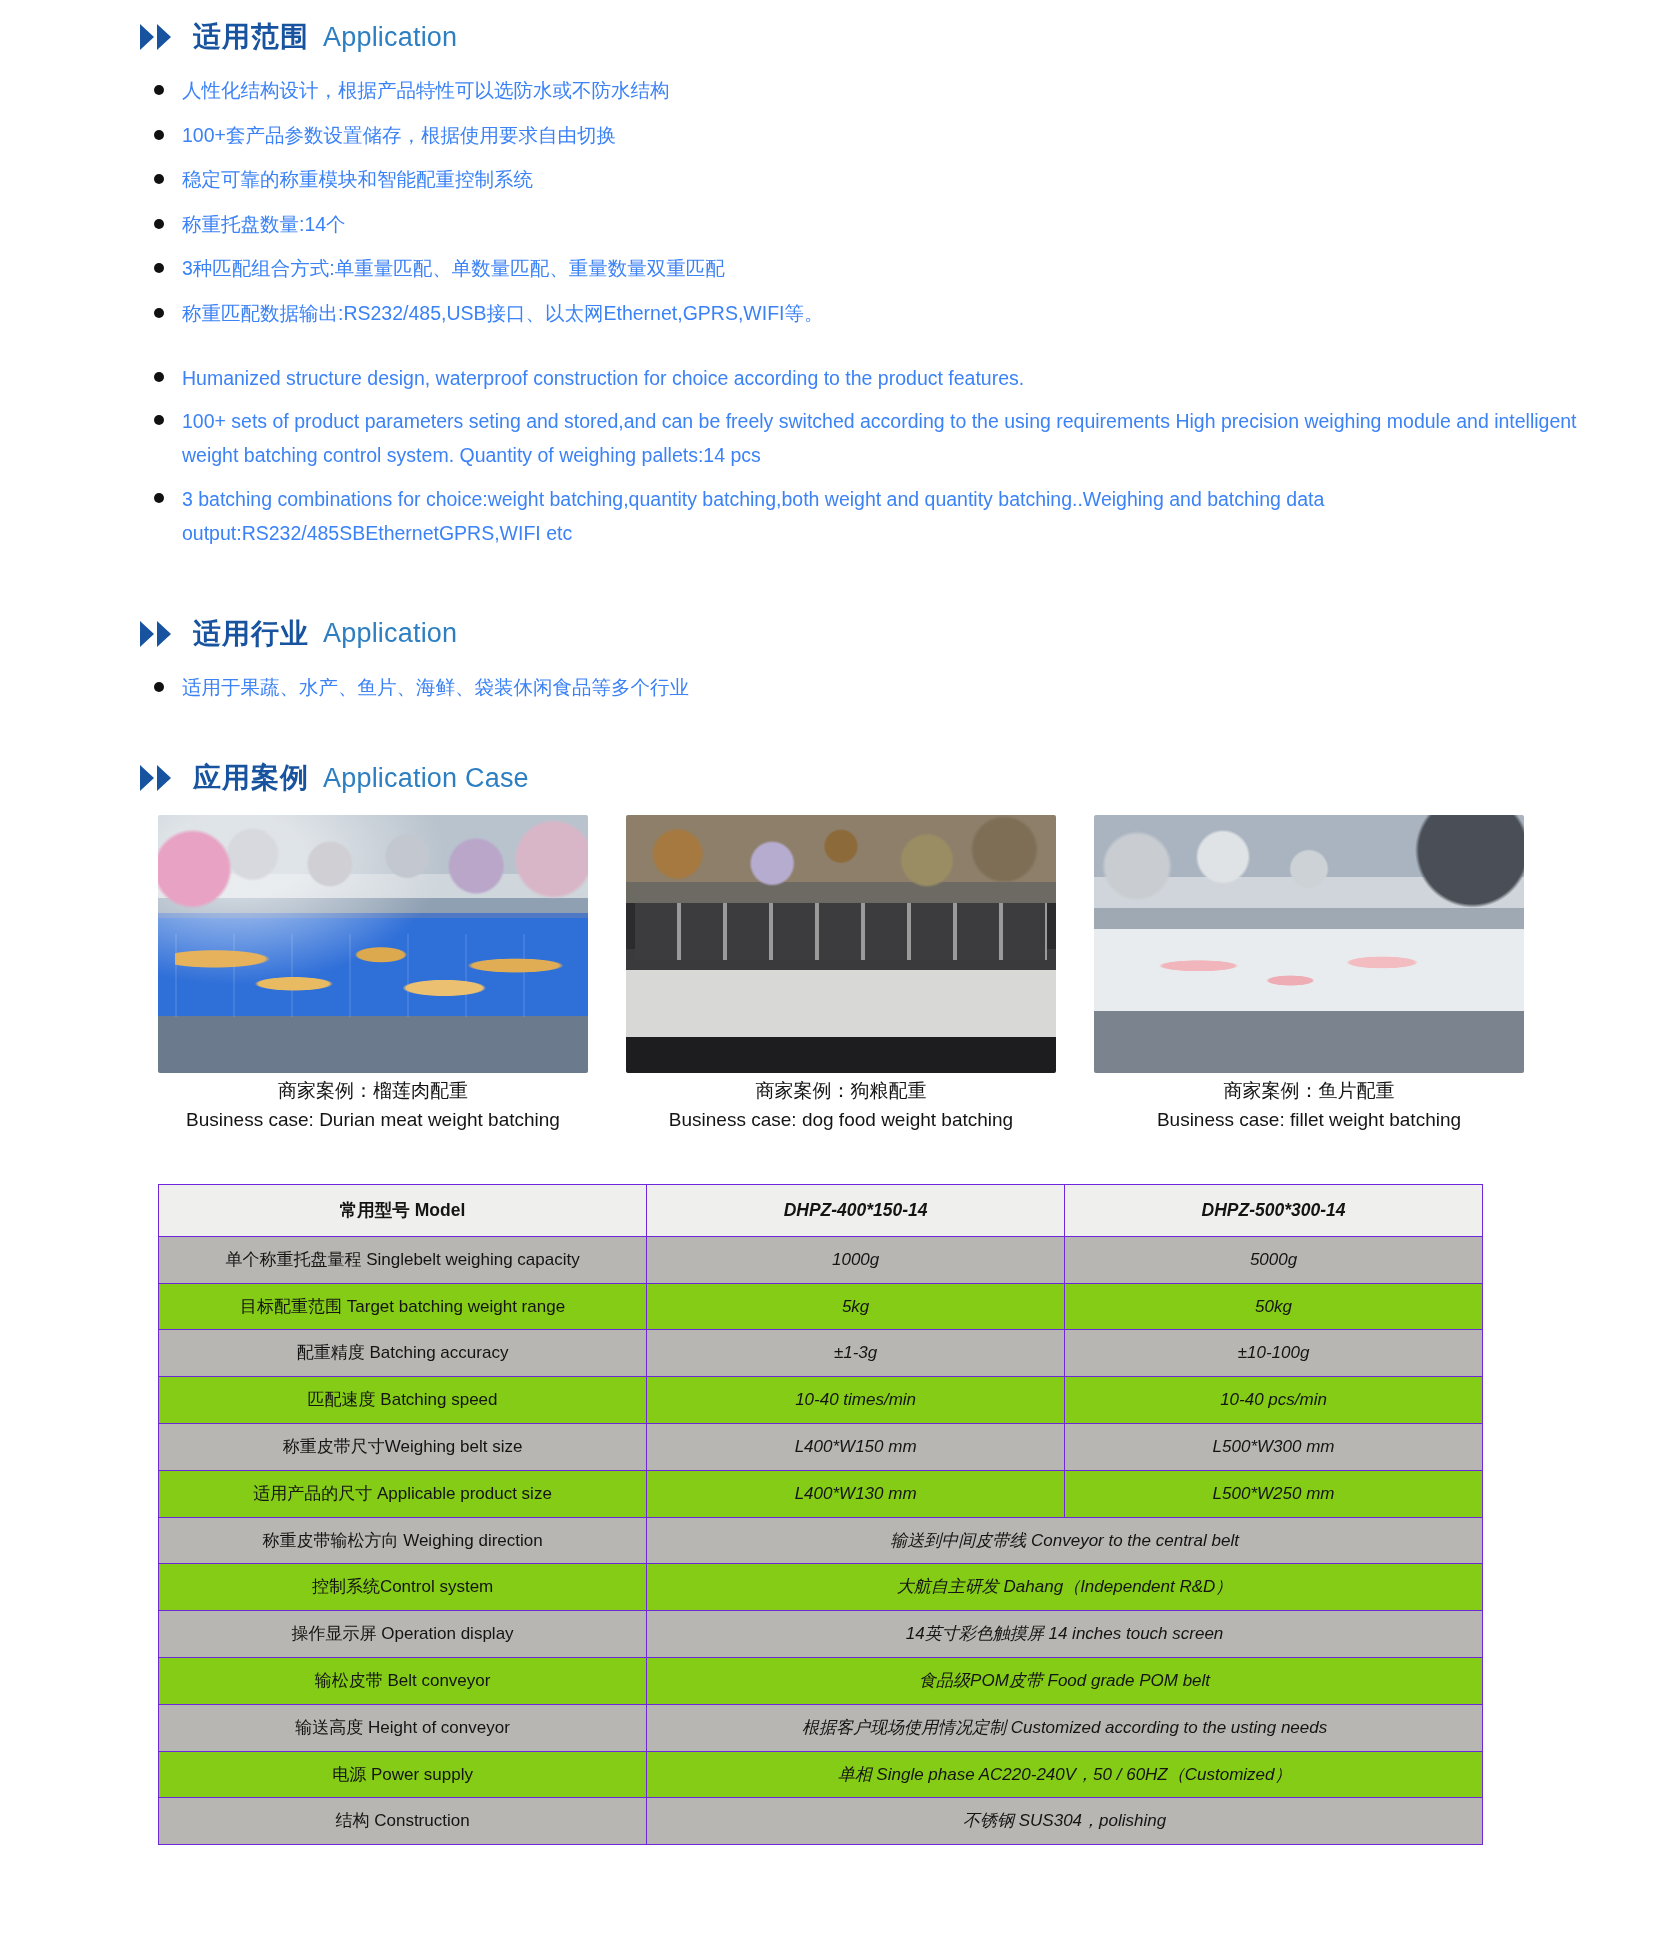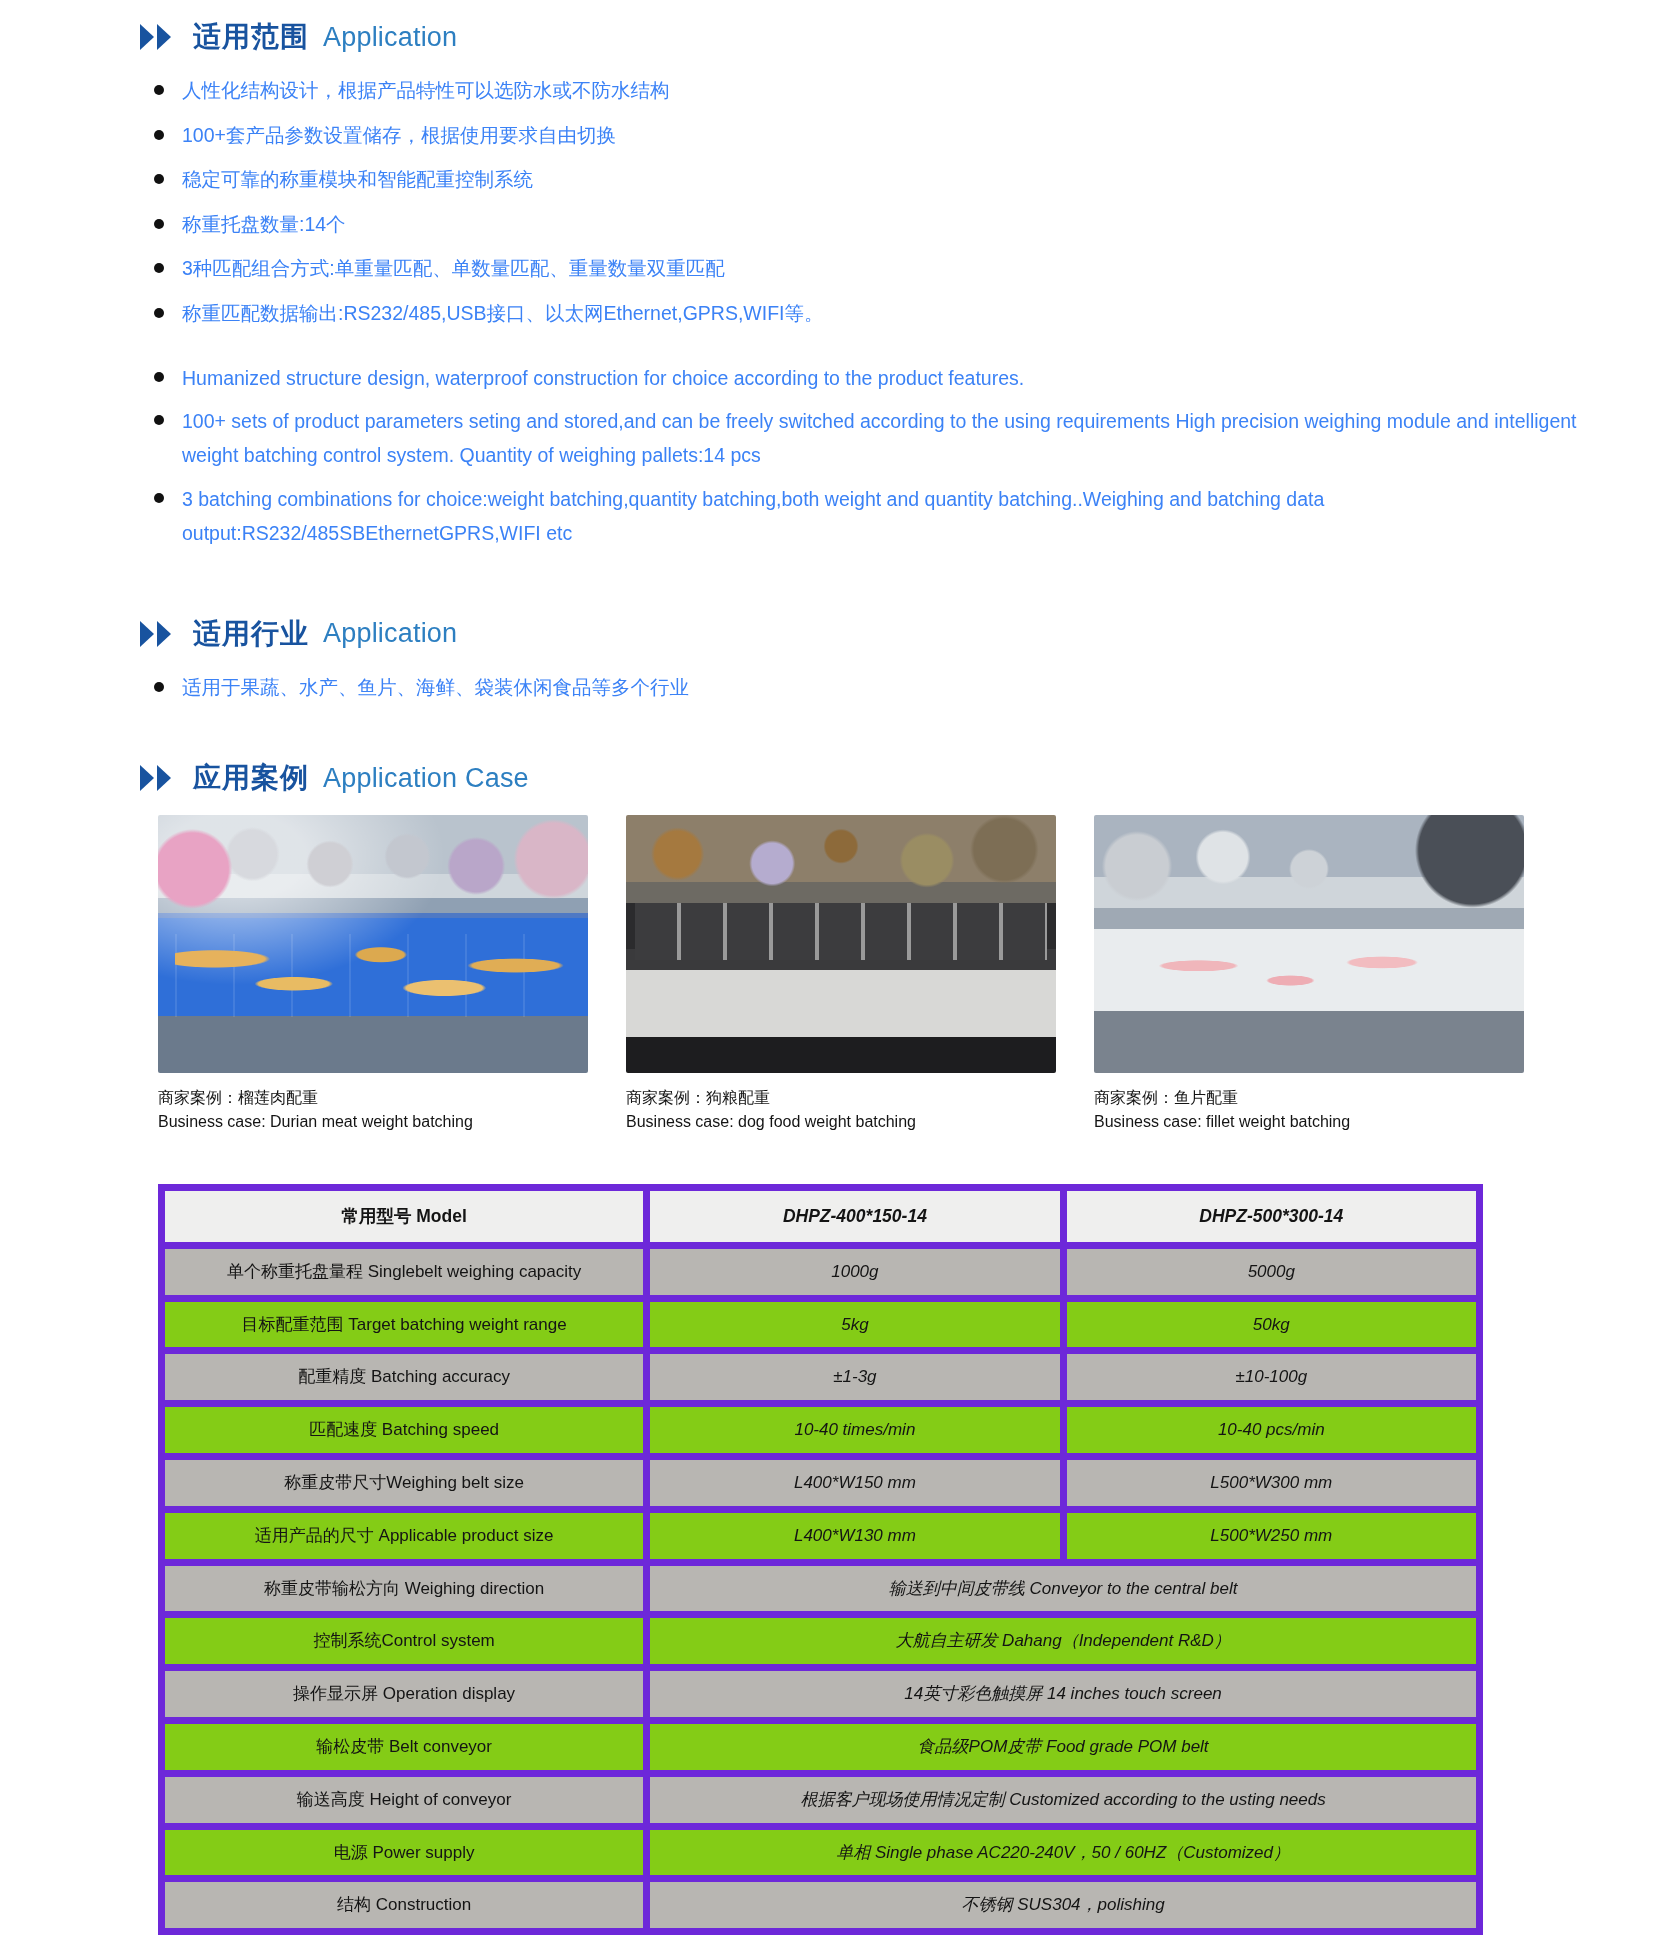--- a/index.html
+++ b/index.html
@@ -98,23 +98,24 @@
     width: 430px;
   }
   .case-photo {
     width: 430px;
     height: 258px;
     border-radius: 2px;
     overflow: hidden;
     position: relative;
   }
   .case-caption {
-    font-size: 16px;
+    text-align: center;
+    font-size: 19px;
     line-height: 1.5;
-    margin-top: 13px;
+    margin-top: 4px;
     color: #141414;
   }
 
   
   .ph1 {
     background:
       radial-gradient(ellipse at 18% 16%, rgba(255,255,255,0.55) 0 14%, rgba(255,255,255,0) 42%),
       linear-gradient(180deg, #b9c3cd 0 23%, #cfd6dc 23% 32%, #8fa0b3 32% 38%, #4f79c4 38% 40%, #2f6fd8 40% 78%, #6b7a8c 78% 100%);
     background-color: #8e9aa8;
   }
@@ -190,21 +191,21 @@
   }
 
   
   table.params {
     border-collapse: collapse;
     margin: 16px 0 0 88px;
     width: 1325px;
     table-layout: fixed;
   }
   table.params td {
-    border: 7px solid #6d28d9;
+    border: 1px solid #6d28d9;
     text-align: center;
     vertical-align: middle;
     font-size: 17px;
     padding: 11px 8px;
     color: #141414;
     line-height: 1.4;
   }
   table.params tr.odd td { background: #b8b6b2; }
   table.params tr.even td { background: #84cc16; }
   table.params tr.head td {

